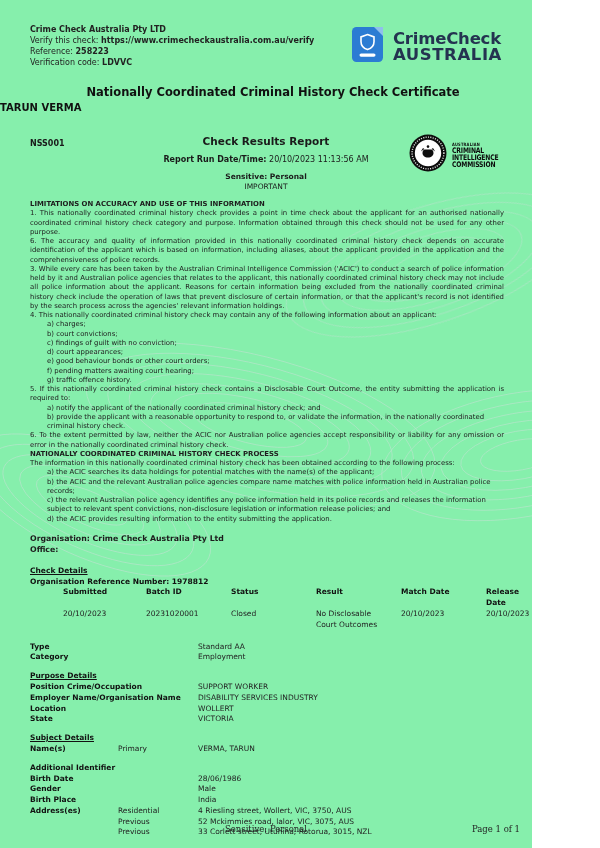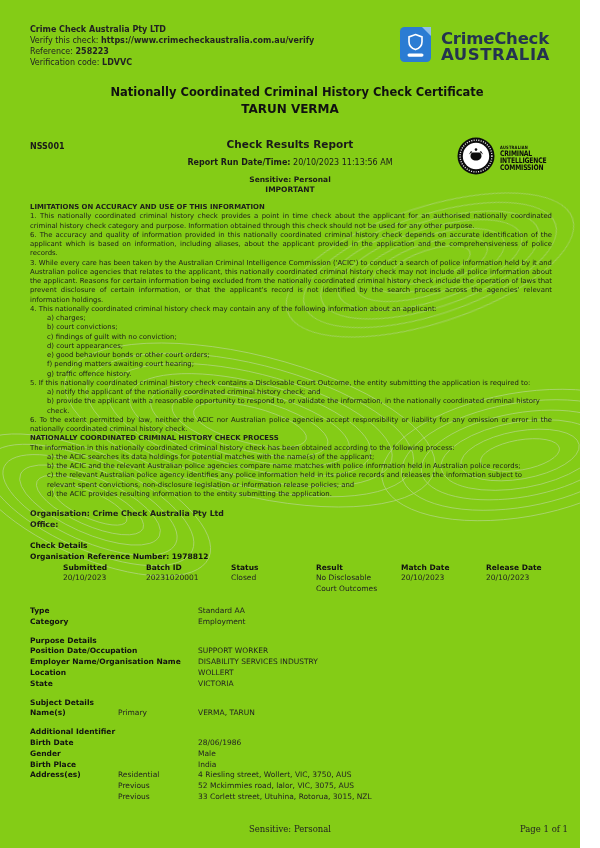--- a/index.html
+++ b/index.html
@@ -1,50 +1,50 @@
 <!DOCTYPE html>
 <html><head>
 <meta charset="utf-8">
 <style>
   html,body{margin:0;padding:0;background:#fff;}
-  .page{position:relative;width:580px;height:848px;background:#84cc16;overflow:hidden;
+  .page{position:relative;width:532px;height:848px;background:#86efac;overflow:hidden;
         font-family:"DejaVu Sans","Liberation Sans",sans-serif;color:#1a1a1a;}
   .watermark{position:absolute;left:0;top:175px;z-index:0;pointer-events:none;}
   .content{position:relative;z-index:1;}
   .b{font-weight:bold;}
   
   .top-row{display:flex;justify-content:space-between;align-items:flex-start;padding:24px 30px 0 30px;}
   .issuer{font-size:8px;line-height:11px;color:#222;}
   .brand{display:flex;align-items:center;gap:7px;margin-top:2px;}
   .brand-text{font-weight:bold;color:#243350;line-height:16px;font-size:16.5px;letter-spacing:-0.2px;}
   .brand-text .l2{letter-spacing:0.6px;}
   
   .cert-title{text-align:center;font-weight:bold;font-size:11.5px;margin-top:17px;color:#111;padding-left:14px;}
-  .cert-name{text-align:center;font-weight:bold;font-size:12px;margin-top:3px;color:#111;}
+  .cert-name{font-weight:bold;font-size:10px;margin-top:3px;color:#111;}
   
   .report-row{position:relative;margin-top:22px;text-align:center;min-height:58px;}
   .nss{position:absolute;left:30px;top:4px;font-weight:bold;font-size:8px;}
   .report-heading{font-weight:bold;font-size:10.5px;}
   .report-run{font-size:8px;margin-top:8px;}
   .sensitive{font-weight:bold;font-size:7.5px;margin-top:8px;}
-  .important{font-weight:bold;font-size:7.5px;margin-top:1px;}
+  .important{font-weight:normal;font-size:7.5px;margin-top:1px;}
   .acic{position:absolute;right:22px;top:-2px;display:flex;align-items:center;gap:4px;}
   .acic-text{text-align:left;color:#0b0b0b;transform:scaleX(0.8);transform-origin:left center;}
   .acic-text .sm{font-size:4.5px;font-weight:bold;letter-spacing:0.3px;line-height:5px;}
   .acic-text .lg{font-size:7.6px;font-weight:bold;line-height:7.1px;letter-spacing:-0.2px;}
   
   .legal{padding:7px 28px 0 30px;font-size:6.9px;line-height:9.25px;text-align:justify;color:#1c1c1c;}
   .legal p{margin:0;}
   .legal .h{font-weight:bold;text-align:left;}
   .legal .ind{padding-left:17px;text-align:left;}
   .legal .gap{height:9px;}
   .org-line{font-weight:bold;font-size:7.8px;line-height:11px;text-align:left;}
   
   .details{padding:0 30px;font-size:7.5px;line-height:10.8px;color:#222;}
-  .sec-h{font-weight:bold;color:#111;}
+  .sec-h{font-weight:bold;text-decoration:underline;color:#111;}
   .bold-h{font-weight:bold;color:#111;}
   .cd-grid{display:grid;grid-template-columns:83px 85px 85px 85px 85px 1fr;margin-left:33px;}
   .g2{display:grid;grid-template-columns:168px 1fr;}
   .g3{display:grid;grid-template-columns:88px 80px 1fr;}
   .lbl{font-weight:bold;color:#111;}
   .sp8{height:8px;}.sp11{height:11px;}
   
   .footer{position:absolute;left:0;right:0;bottom:14px;z-index:1;
           font-family:"DejaVu Serif","Liberation Serif",serif;font-size:8.5px;color:#222;}
   .footer-center{text-align:center;}
@@ -205,21 +205,21 @@
       <div class="g2">
         <div class="lbl">Type</div>
         <div>Standard AA</div>
         <div class="lbl">Category</div>
         <div>Employment</div>
       </div>
 
       <div class="sp8"></div>
       <div class="sec-h">Purpose Details</div>
       <div class="g2">
-        <div class="lbl">Position Date/Occupation</div>
+        <div class="lbl">Position Crime/Occupation</div>
         <div>SUPPORT WORKER</div>
         <div class="lbl">Employer Name/Organisation Name</div>
         <div>DISABILITY SERVICES INDUSTRY</div>
         <div class="lbl">Location</div>
         <div>WOLLERT</div>
         <div class="lbl">State</div>
         <div>VICTORIA</div>
       </div>
 
       <div class="sp8"></div>

